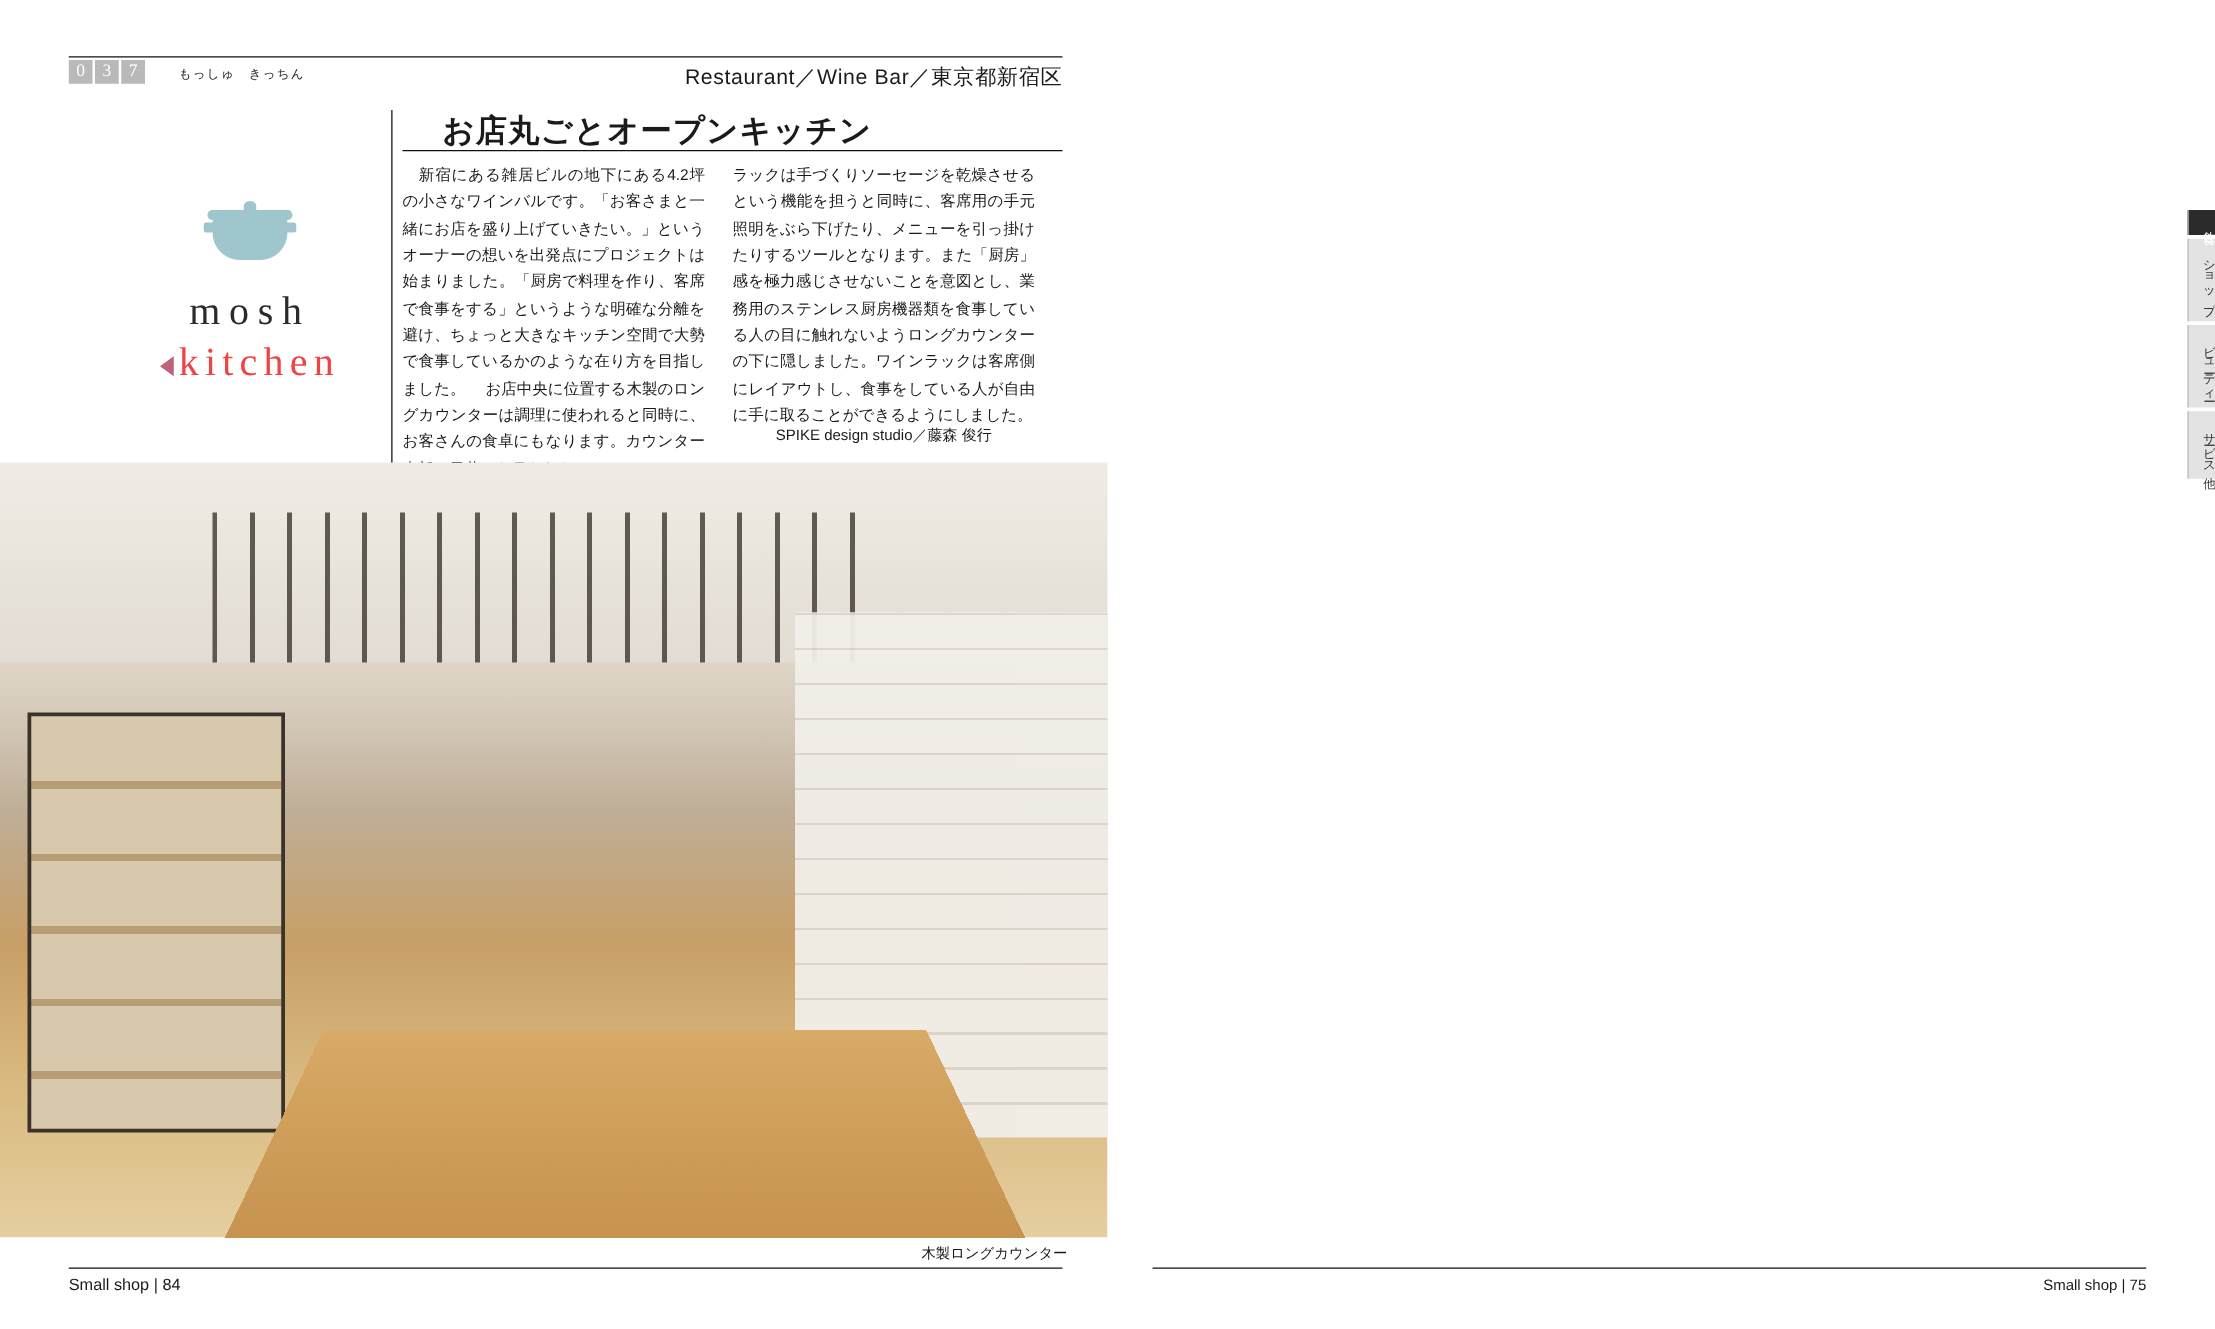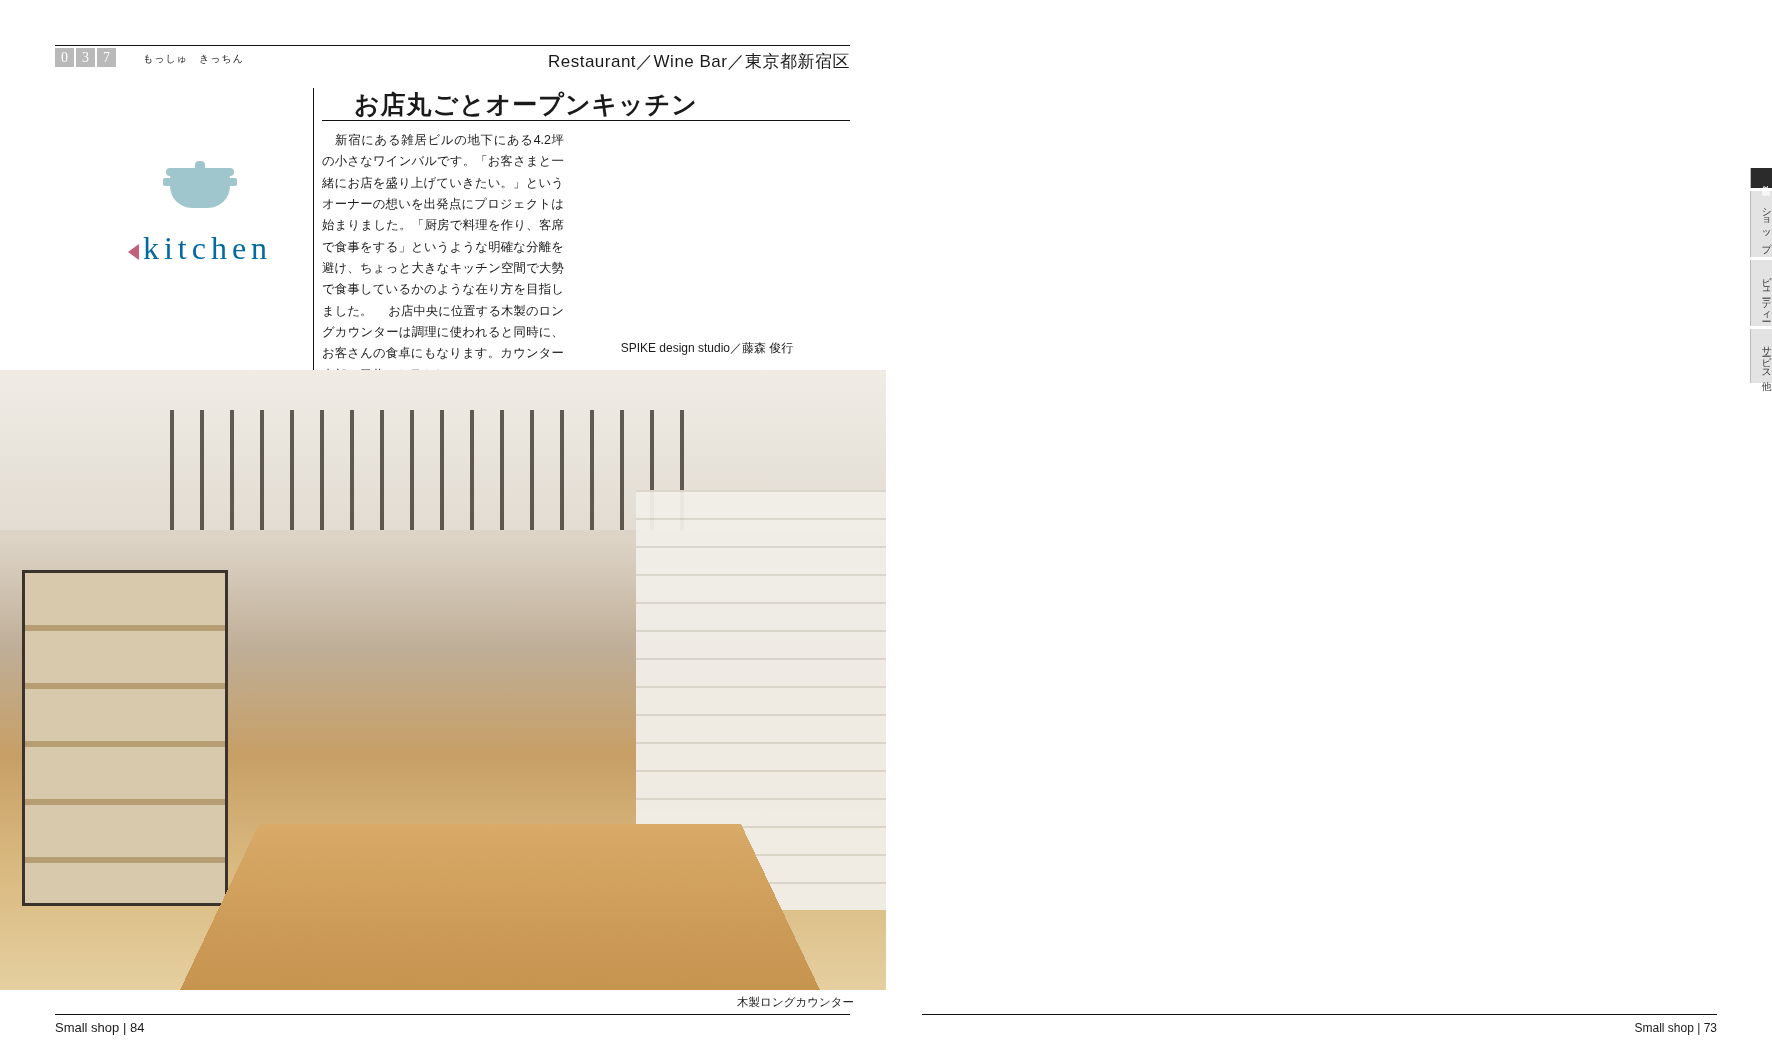--- a/index.html
+++ b/index.html
@@ -21,21 +21,21 @@
   .title-rule{position:absolute;left:322px;top:120px;width:528px;border-top:1px solid #111;}
 
   .logo-box{position:absolute;left:95px;top:160px;width:210px;text-align:center;}
   .pot{width:74px;height:52px;margin:0 auto 18px;position:relative;}
   .pot .body{position:absolute;left:7px;top:14px;width:60px;height:34px;background:#9fc6cc;border-radius:4px 4px 22px 22px;}
   .pot .lid{position:absolute;left:3px;top:8px;width:68px;height:8px;background:#9fc6cc;border-radius:4px;}
   .pot .knob{position:absolute;left:32px;top:1px;width:10px;height:8px;background:#9fc6cc;border-radius:4px 4px 0 0;}
   .pot .h1,.pot .h2{position:absolute;top:18px;width:8px;height:8px;background:#9fc6cc;border-radius:2px;}
   .pot .h1{left:0;} .pot .h2{right:0;}
   .logo-mosh{font-family:"Liberation Serif",serif;font-size:32px;letter-spacing:7px;color:#2b2b2b;}
-  .logo-kitchen{font-family:"Liberation Serif",serif;font-size:32px;letter-spacing:5px;color:#0369a1;margin-top:4px;}
+  .logo-kitchen{font-family:"Liberation Serif",serif;font-size:32px;letter-spacing:5px;color:#ef4444;margin-top:4px;}
   .tri{display:inline-block;width:0;height:0;border-top:8px solid transparent;border-bottom:8px solid transparent;border-right:11px solid #c0607a;vertical-align:middle;margin-right:4px;}
 
   .col{position:absolute;font-size:12.4px;line-height:1.72;text-align:justify;}
   .col.c1{left:322px;top:130px;width:242px;}
   .col.c2{left:586px;top:130px;width:242px;}
   .credit{position:absolute;left:586px;top:340px;width:242px;text-align:center;font-size:12px;}
 
   .vline{position:absolute;left:313px;top:88px;height:285px;border-left:1px solid #111;}
 
   .photo-main{position:absolute;left:0;top:370px;width:886px;height:620px;overflow:hidden;}
@@ -84,27 +84,29 @@
     <div class="vline"></div>
 
     <div class="logo-box">
       <div class="pot">
         <div class="knob"></div>
           <div class="lid"></div>
           <div class="body"></div>
         <div class="h1"></div>
           <div class="h2"></div>
       </div>
+      <div class="logo-mosh">mosh</div>
       <div class="logo-kitchen">
         <span class="tri"></span><span>kitchen</span>
       </div>
     </div>
 
     <div class="col c1">　新宿にある雑居ビルの地下にある4.2坪の小さなワインバルです。「お客さまと一緒にお店を盛り上げていきたい。」というオーナーの想いを出発点にプロジェクトは始まりました。「厨房で料理を作り、客席で食事をする」というような明確な分離を避け、ちょっと大きなキッチン空間で大勢で食事しているかのような在り方を目指しました。
 　お店中央に位置する木製のロングカウンターは調理に使われると同時に、お客さんの食卓にもなります。カウンター上部に天井から吊られたスチール</div>
+    <div class="col c2">ラックは手づくりソーセージを乾燥させるという機能を担うと同時に、客席用の手元照明をぶら下げたり、メニューを引っ掛けたりするツールとなります。また「厨房」感を極力感じさせないことを意図とし、業務用のステンレス厨房機器類を食事している人の目に触れないようロングカウンターの下に隠しました。ワインラックは客席側にレイアウトし、食事をしている人が自由に手に取ることができるようにしました。</div>
     <div class="credit">SPIKE design studio／藤森 俊行</div>
 
     <div class="photo-main">
       <div class="mainphoto">
         <div class="mp-ceiling"></div>
         <div class="mp-beam"></div>
         <div class="mp-wall"></div>
         <div class="mp-shelf"></div>
         <div class="mp-counter"></div>
       </div>
@@ -118,15 +120,15 @@
   <div class="right">
 
     <div class="tabs">
       <div class="tab active">飲食</div>
       <div class="tab">ショップ</div>
       <div class="tab">ビューティー</div>
       <div class="tab">サービス他</div>
     </div>
 
     <div class="footer-rule-r"></div>
-    <div class="footer-right">Small shop | 73</div>
+    <div class="footer-right">Small shop | 75</div>
   </div>
 </div>
 
 </body></html>

